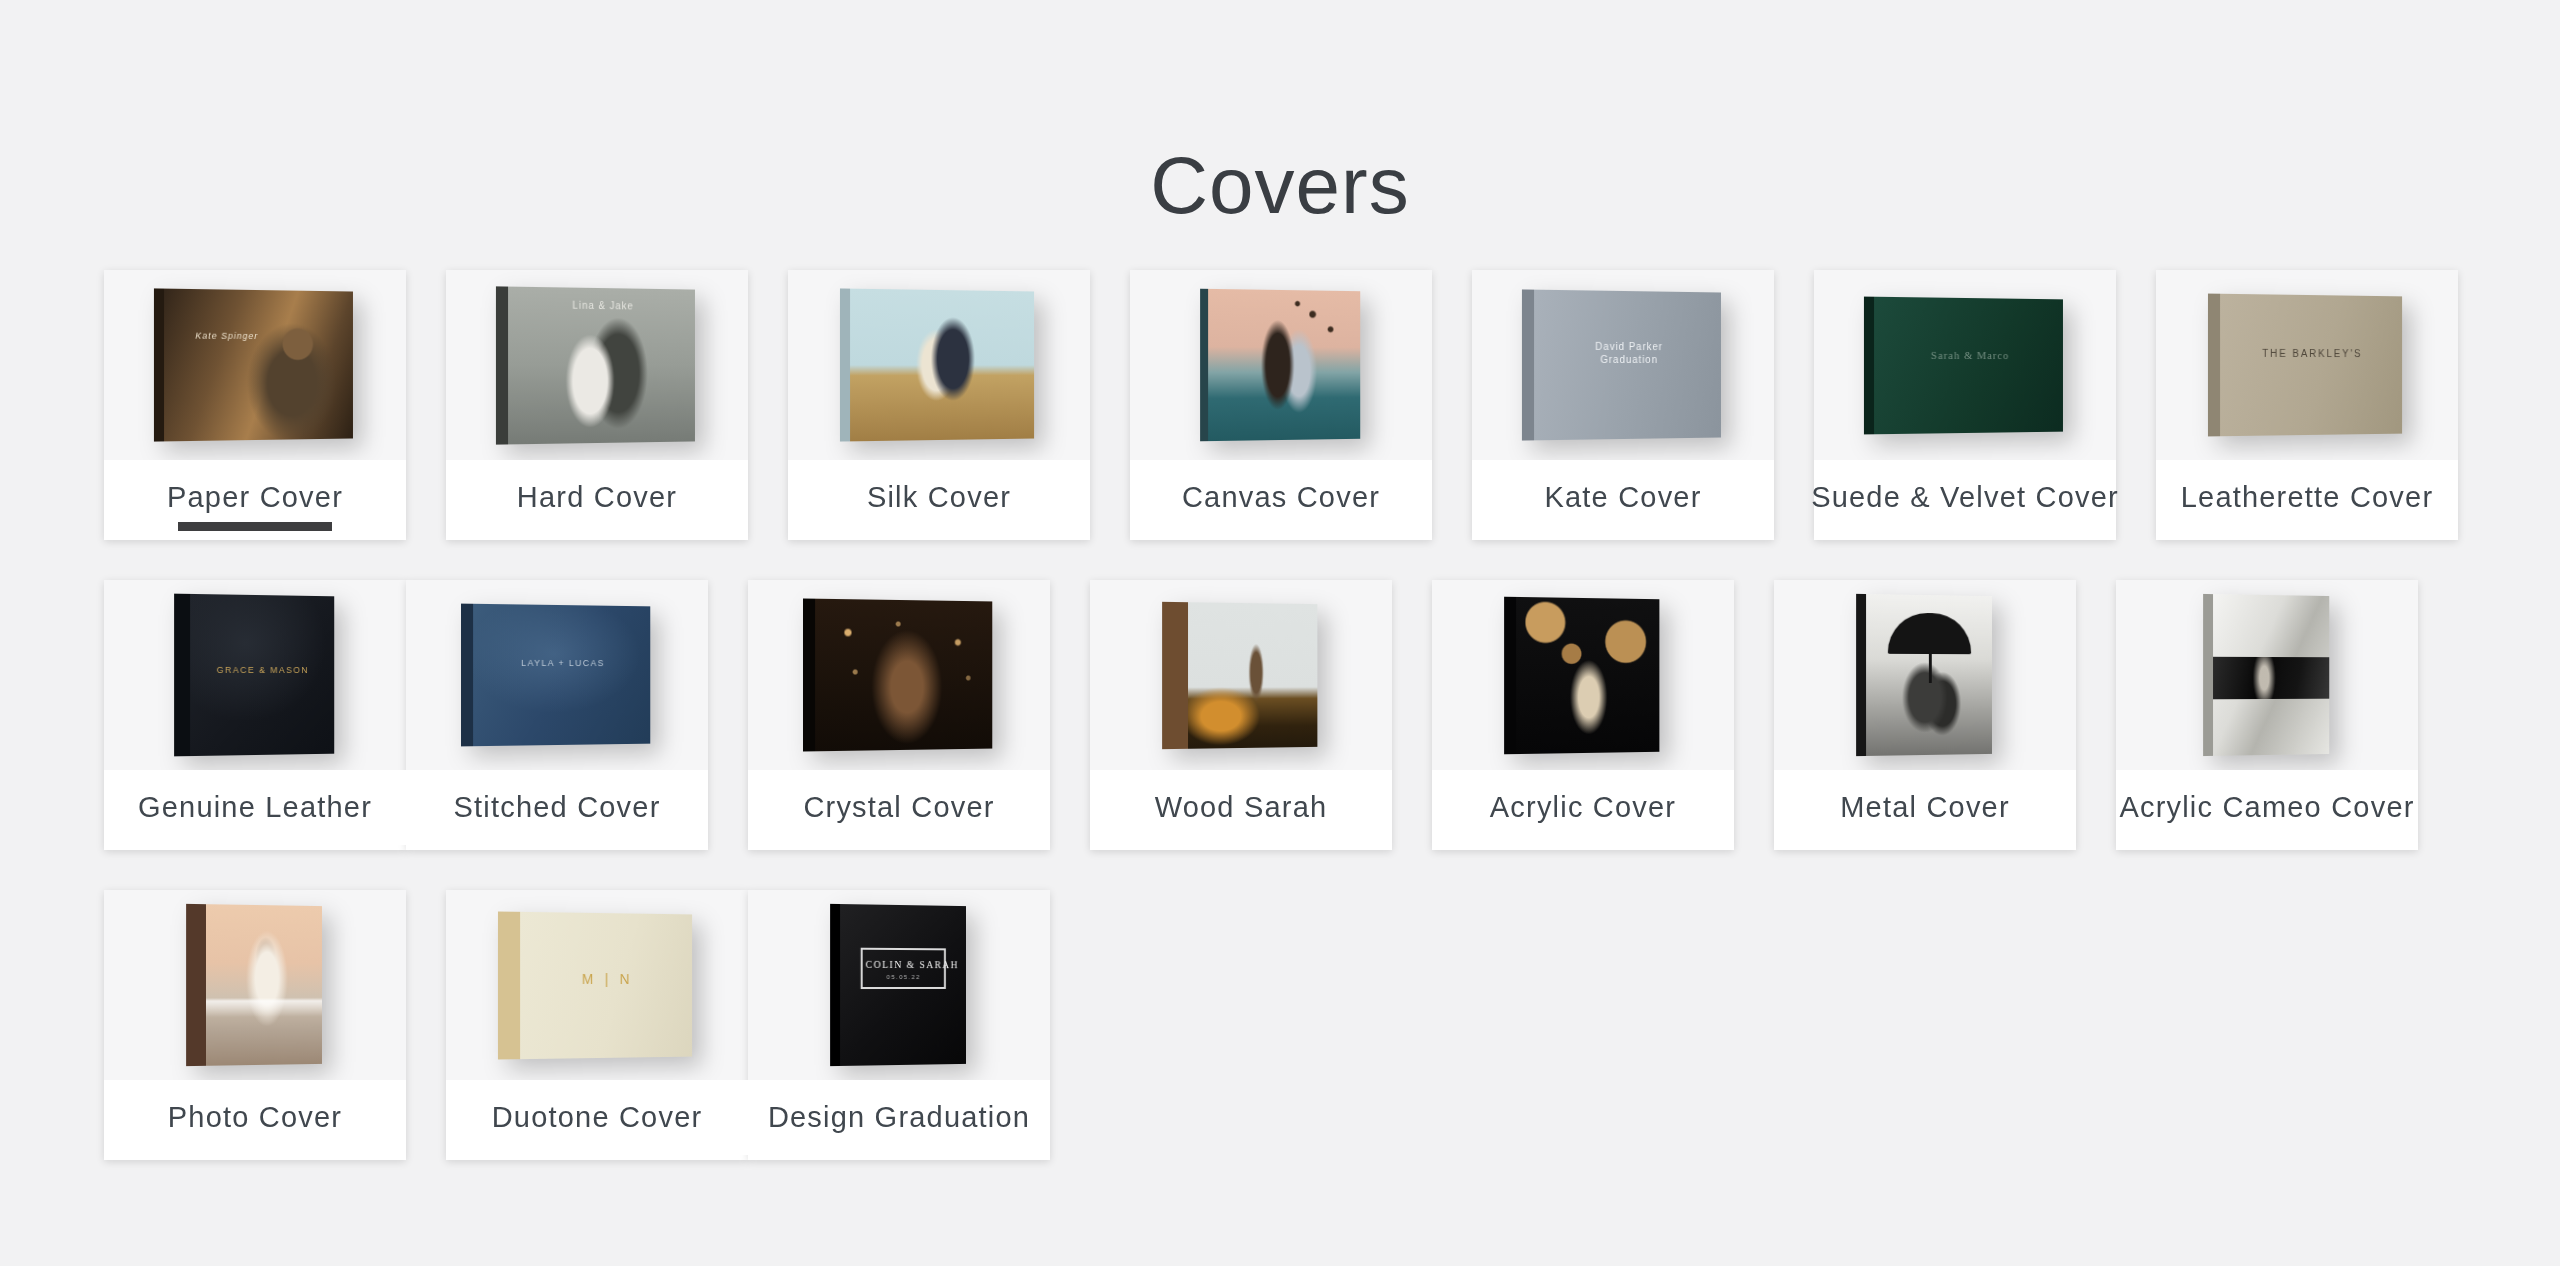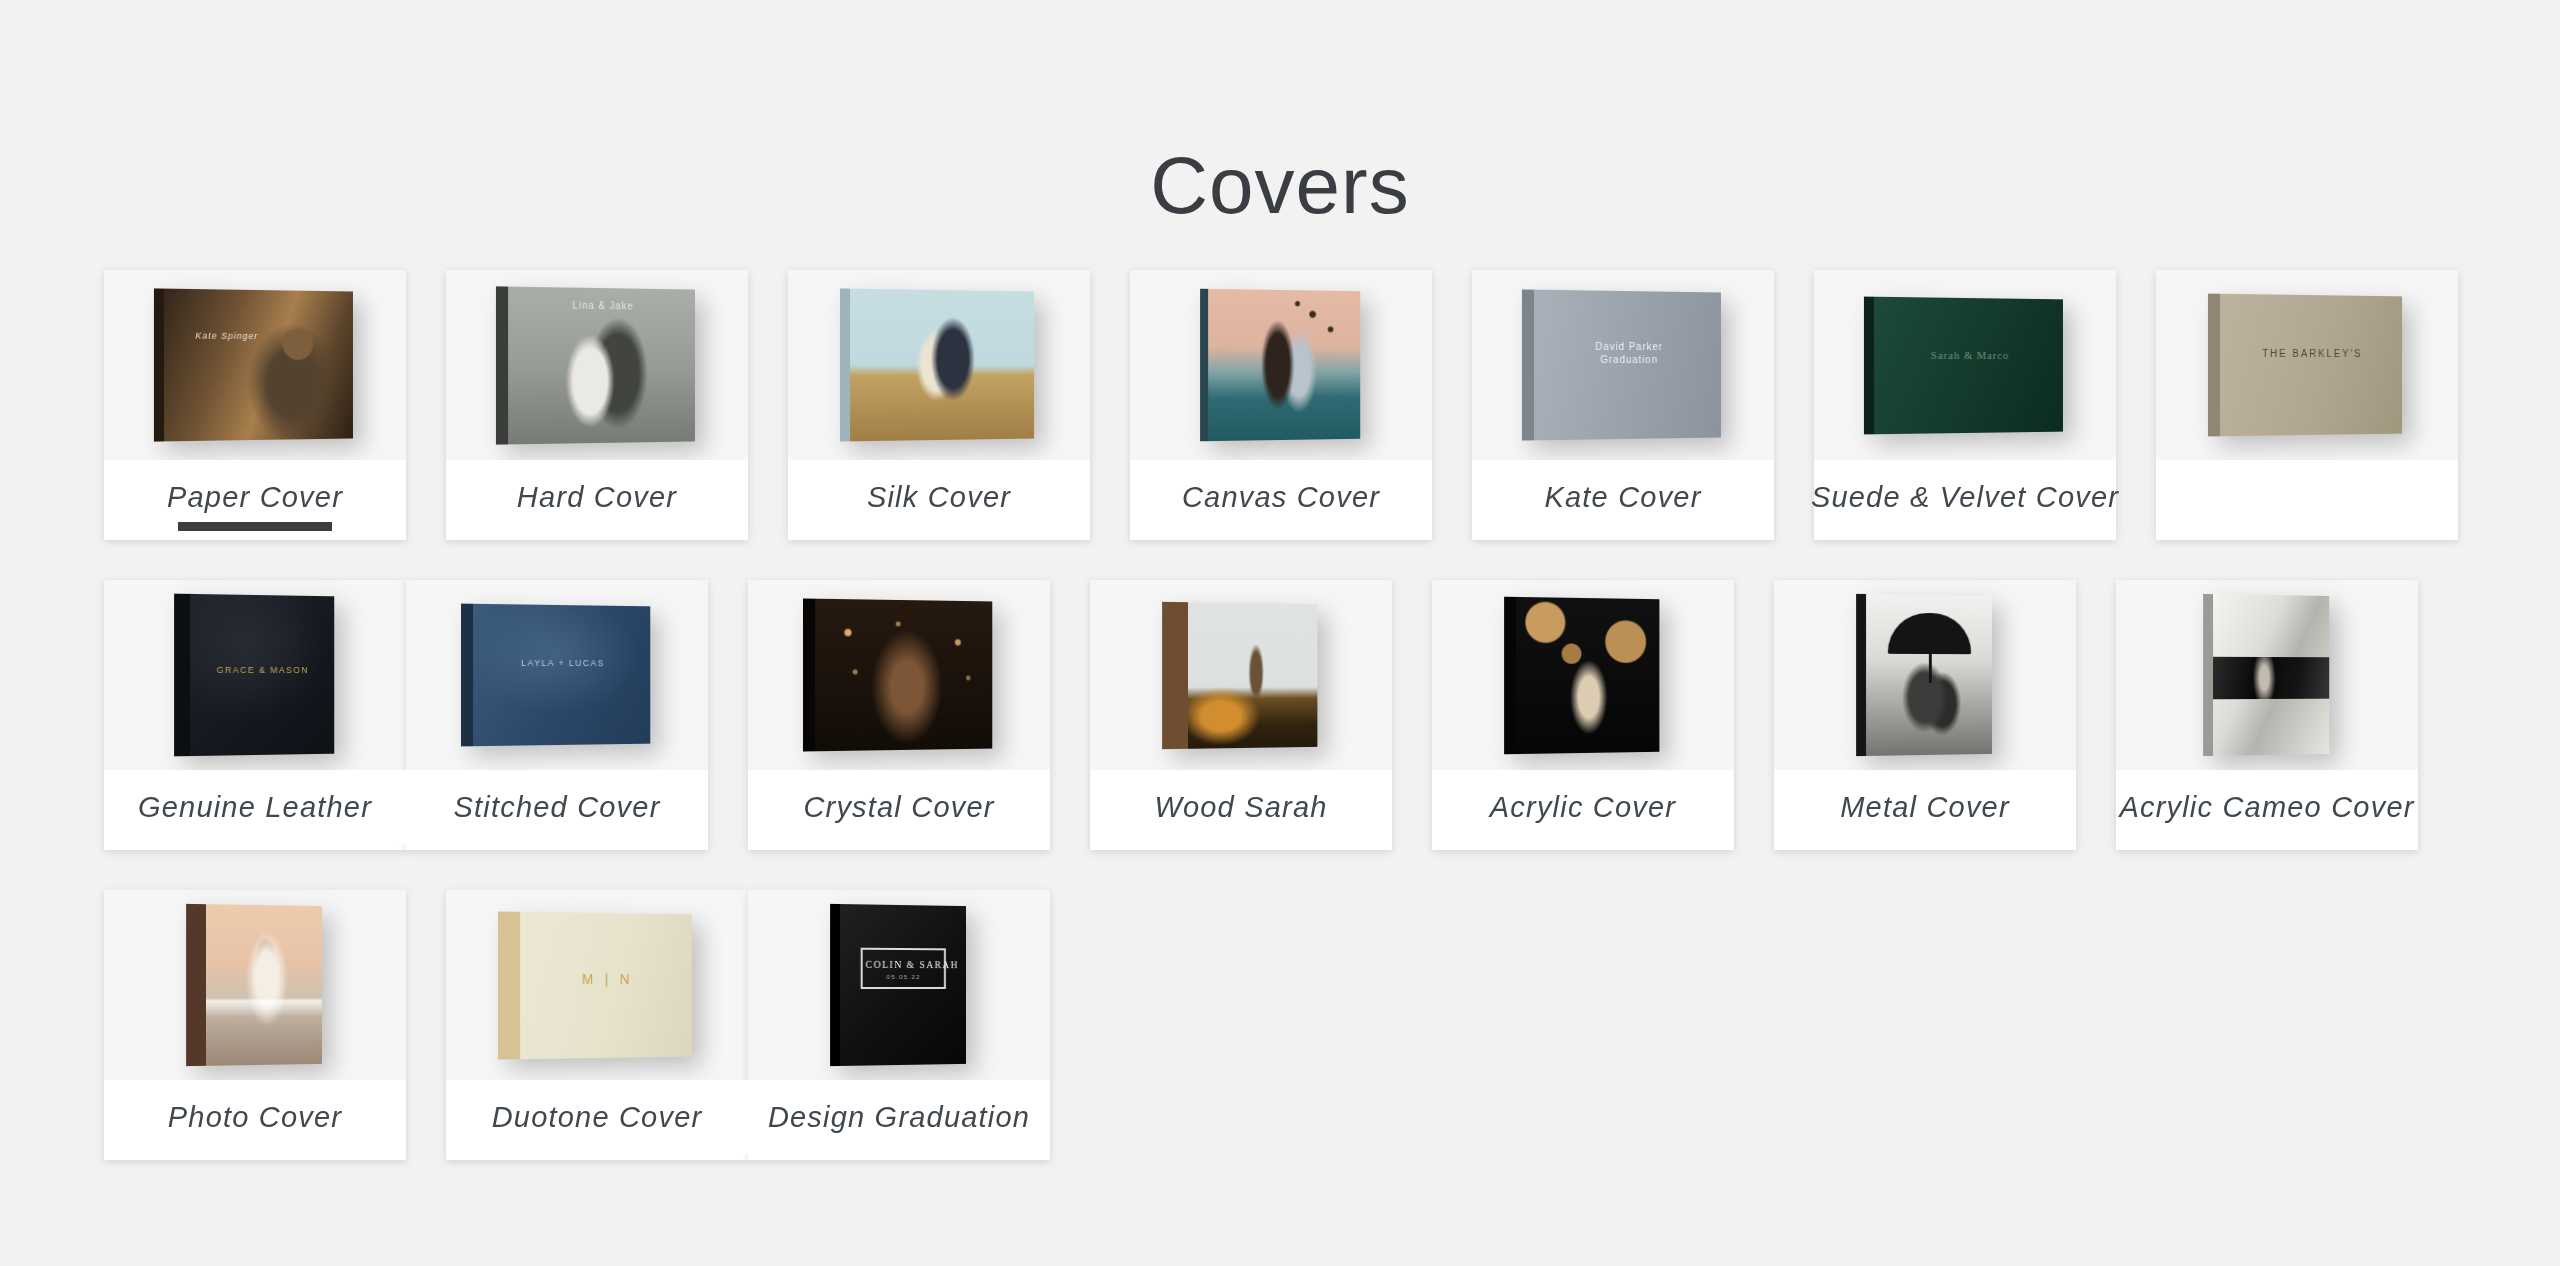--- a/index.html
+++ b/index.html
@@ -62,21 +62,21 @@
   .frame-title{
     display:block;color:#f4f4f4;font-family:"Liberation Serif", serif;
     font-size:10px;letter-spacing:1.5px;white-space:nowrap;
   }
   .frame-sub{
     display:block;color:rgba(255,255,255,.65);font-size:6px;
     letter-spacing:1.5px;margin-top:4px;
   }
   .label-area{
     position:relative;height:75px;background:var(--label-bg);
-    display:flex;align-items:center;justify-content:center;font-style:italic;
+    display:flex;align-items:center;justify-content:center;
   }
   .label{font-size:29px;letter-spacing:1.2px;color:var(--label-color);white-space:nowrap;}
   .active-bar{
     position:absolute;bottom:4px;left:50%;transform:translateX(-50%);
     width:154px;height:9px;background:var(--bar-color);
   }
 </style>
 </head>
 <body>
 
@@ -162,20 +162,23 @@
       </div>
       <div class="card">
         <div class="thumb">
           <div class="book" style="width: 200px; height: 140px;">
             <div class="spine" style="width: 12px; background: rgb(143, 134, 115);"></div>
             <div class="face" style="background: linear-gradient(105deg, rgb(188, 178, 158) 0%, rgb(177, 167, 145) 55%, rgb(161, 151, 127) 100%);">
               <span class="cover-text" style="top: 38%; font-size: 10px; color: rgb(78, 70, 58); letter-spacing: 2px;">THE BARKLEY'S</span>
             </div>
           </div>
         </div>
+        <div class="label-area">
+          <span class="label">Leatherette Cover</span>
+        </div>
       </div>
     </div>
     <div class="row row-2">
       <div class="card" style="margin-right: 0px;">
         <div class="thumb">
           <div class="book" style="width: 165px; height: 160px;">
             <div class="spine" style="width: 16px; background: rgb(11, 14, 18);"></div>
             <div class="face" style="background: radial-gradient(80% 70% at 38% 30%, rgb(39, 44, 52) 0%, rgba(39, 44, 52, 0) 70%), linear-gradient(135deg, rgb(32, 36, 43) 0%, rgb(21, 24, 30) 55%, rgb(14, 17, 22) 100%);">
               <span class="cover-text" style="top: 44%; font-size: 9px; color: rgb(198, 162, 88); letter-spacing: 1.5px;">GRACE &amp; MASON</span>
             </div>

